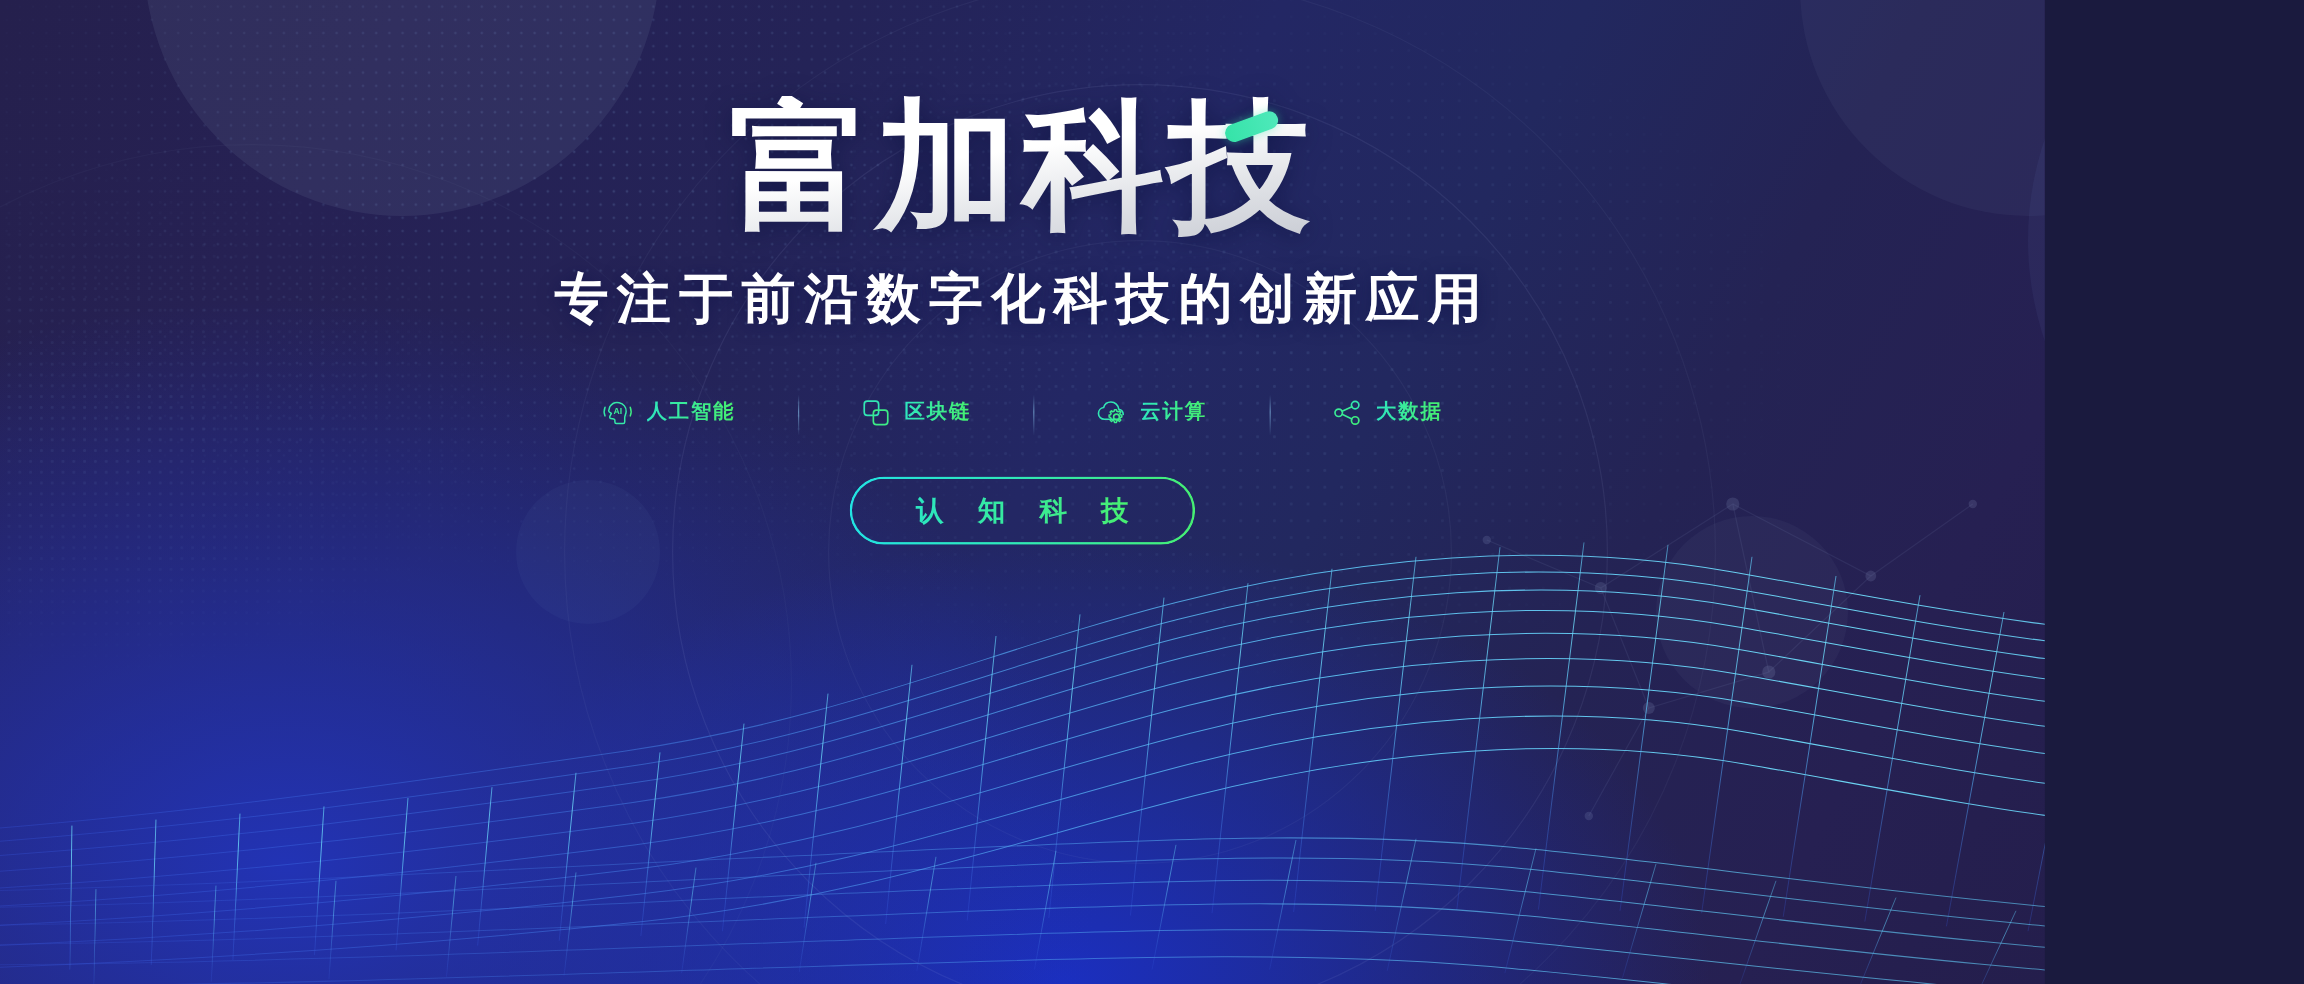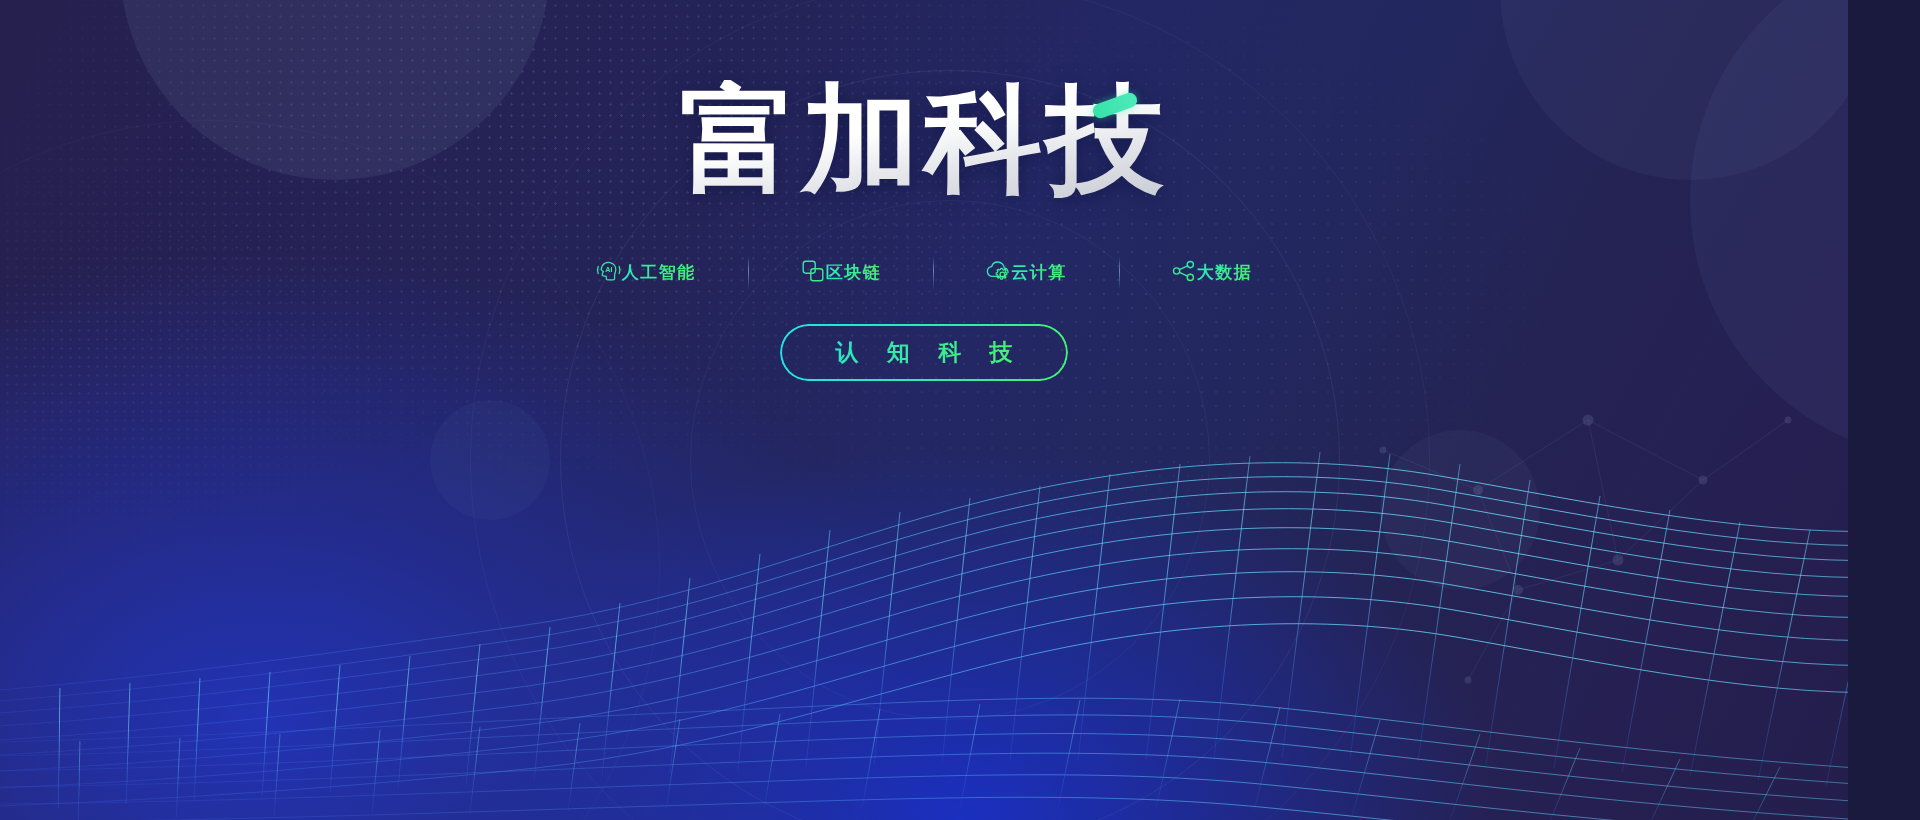--- a/index.html
+++ b/index.html
@@ -6,21 +6,21 @@
   html, body {
     width:1920px; height:820px;
     overflow:hidden;
     background:#1a1a3e;
     font-family:"Liberation Sans", sans-serif;
   }
 
   
   #hero {
     position:relative;
-    width:1848px; height:820px;
+    width:1704px; height:820px;
     overflow:hidden;
     background:
       radial-gradient(ellipse 1100px 760px at 14% 88%, #2233b5 0%, rgba(34,51,181,0) 62%),
       radial-gradient(ellipse 900px 620px at 52% 100%, #1b2fc0 0%, rgba(27,47,192,0) 60%),
       linear-gradient(118deg,
         #25204d 0%,
         #262154 16%,
         #242357 33%,
         #232764 50%,
         #22285f 62%,
@@ -129,21 +129,22 @@
     text-shadow:0 2px 14px rgba(10,14,70,.6);
   }
 
   
   .tags {
     margin-top:56px;
     display:flex; align-items:center;
     height:34px;
   }
   .tag {
-    display:flex; align-items:flex-end;
+    display:flex; align-items:flex-start;
+    gap:11px;
     padding:0 52px;
     position:relative;
     cursor:pointer;
   }
   .tag + .tag::before {
     content:"";
     position:absolute; left:0; top:-2px;
     width:1px; height:34px;
     background:linear-gradient(180deg,
       rgba(120,200,255,0) 0%,
@@ -329,20 +330,21 @@
     </g>
   </svg>
 
   <div class="content">
 
     <div class="logo">
       <span>富加科技</span>
       <span class="logo-accent"></span>
     </div>
 
+    <div class="subtitle">专注于前沿数字化科技的创新应用</div>
 
     <div class="tags">
 
       <div class="tag">
         <svg class="tag-icon" viewBox="0 0 26 26">
           <path d="M6.2 7.8 C8 5.2 11 3.9 14 4.6 C17.6 5.4 20 8.4 19.8 11.8
                    C19.7 14 18.6 15.4 18.6 17.2 L18.6 20.6 C18.6 21.3 18 21.9 17.3 21.9
                    L11.6 21.9 C10.9 21.9 10.4 21.4 10.4 20.7 L10.4 19.2
                    C10.4 18.6 10 18.2 9.4 18.1 L7.2 17.8 C6.3 17.7 5.8 16.8 6.2 16
                    L7.5 13.5 L5.9 12.4 C5.1 11.8 5 10.7 5.6 10 Z" fill="none" stroke="#35e8a8" stroke-width="1.25" stroke-linejoin="round"></path>

